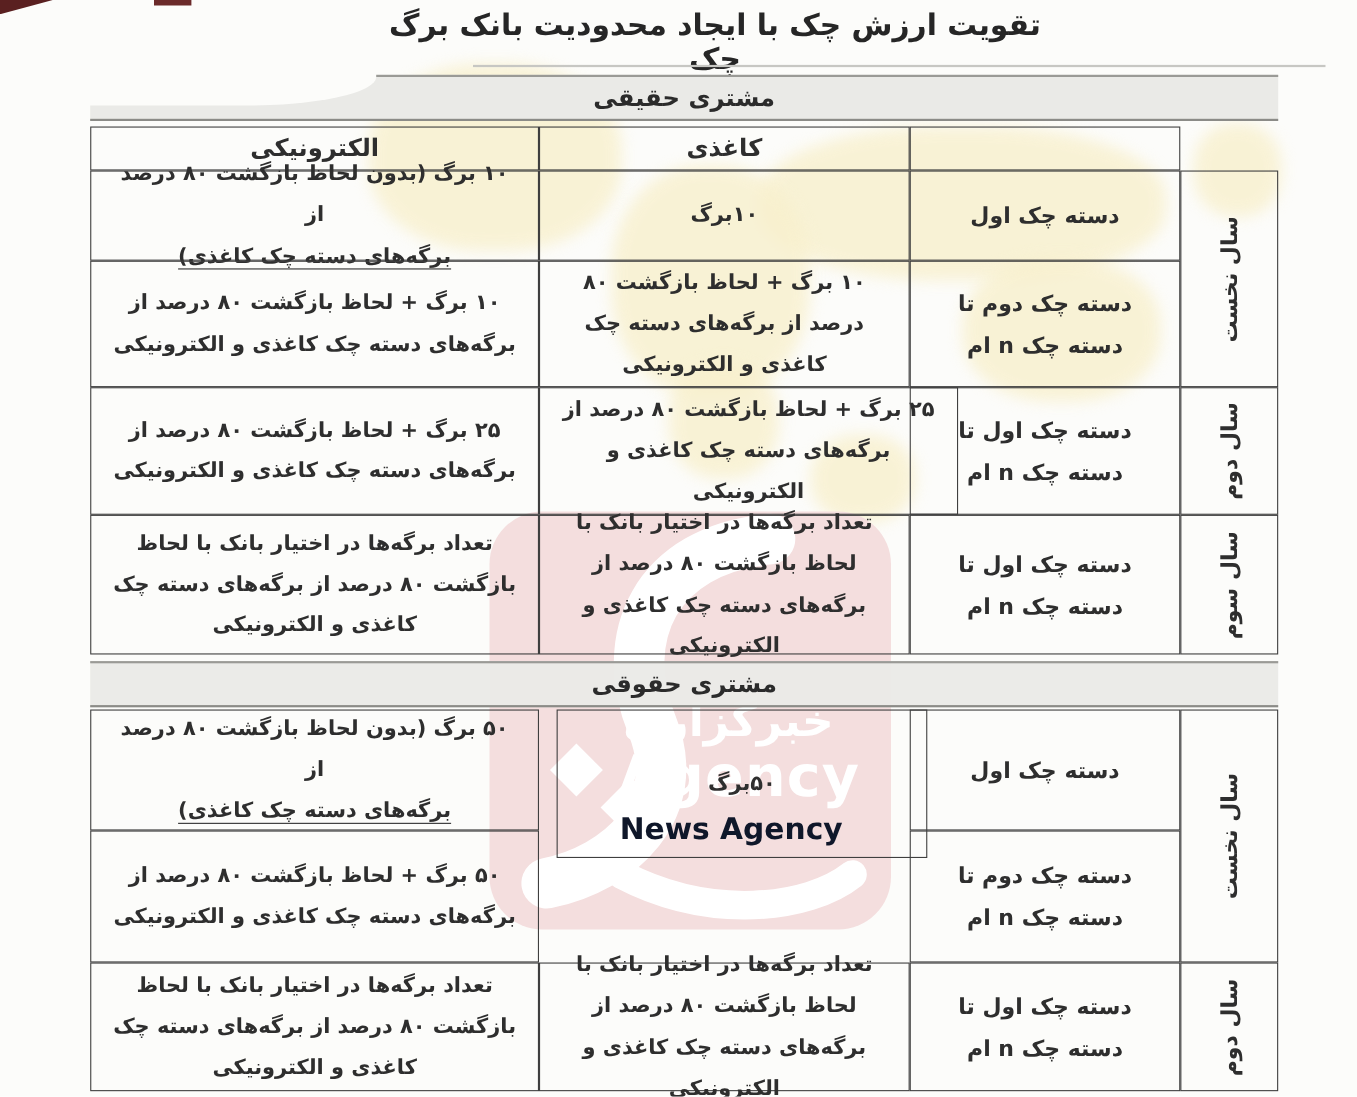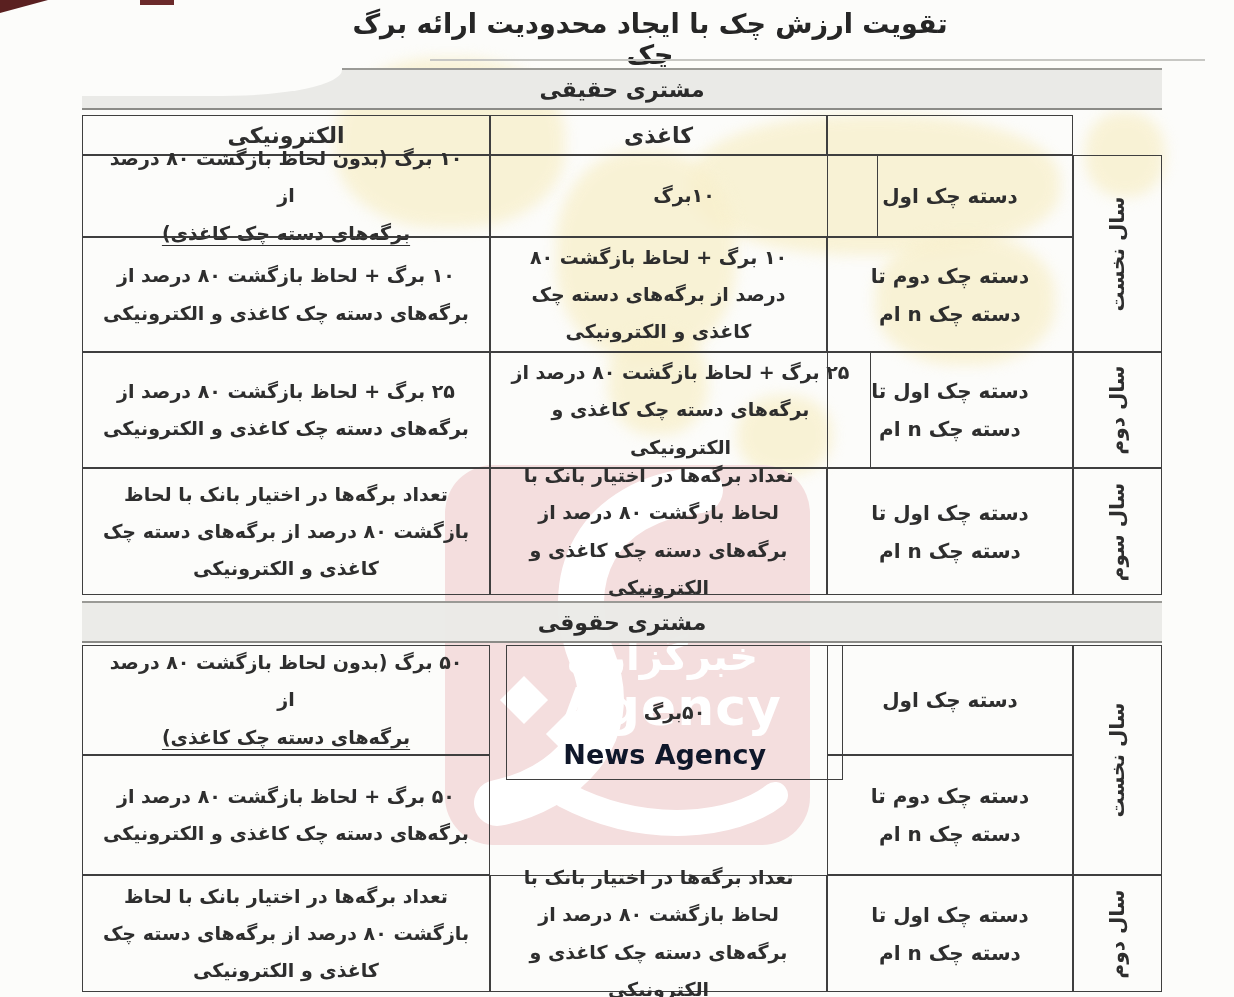--- a/index.html
+++ b/index.html
@@ -123,21 +123,21 @@
       <rect x="108" y="252" width="34" height="34" fill="#ffffff" transform="rotate(45 125 269)"></rect>
     </svg>
     <div class="wm-fa">خبرگزاری</div>
     <div class="wm-en">Agency</div>
     <div class="wm-sub">News Agency</div>
   </div>
 
   <div class="corner-mark"></div>
   <div class="corner-mark2"></div>
 
-  <div class="title">تقویت ارزش چک با ایجاد محدودیت ارائه برگ چک</div>
+  <div class="title">تقویت ارزش چک با ایجاد محدودیت بانک برگ چک</div>
 
   <div class="rule" style="left:430px;top:59px;width:775px;"></div>
 
   <div class="band" style="top:68px;">
     <div class="band-cover"></div>
     <span class="band-label">مشتری حقیقی</span>
   </div>
 
   <div class="tbl" style="left:82px;top:115px;width:1081px;height:480px;">
 
@@ -146,21 +146,21 @@
     </div>
     <div class="cell hdr" style="left:408px;top:0;width:337px;height:40px;">
       <span>کاغذی</span>
     </div>
     <div class="cell hdr" style="left:745px;top:0;width:246px;height:40px;"></div>
 
     <div class="cell body-cell" style="left:0;top:40px;width:408px;height:82px;">
       <span class="line">۱۰ برگ (بدون لحاظ بازگشت ۸۰ درصد از</span>
       <span class="line u">برگه‌های دسته چک کاغذی)</span>
     </div>
-    <div class="cell body-cell" style="left:408px;top:40px;width:388px;height:82px;">
+    <div class="cell body-cell" style="left:408px;top:40px;width:337px;height:82px;">
       <span>۱۰برگ</span>
     </div>
     <div class="cell batch-cell" style="left:745px;top:40px;width:246px;height:82px;">
       <span>دسته چک اول</span>
     </div>
 
     <div class="cell body-cell" style="left:0;top:122px;width:408px;height:115px;">
       <span>۱۰ برگ + لحاظ بازگشت ۸۰ درصد از برگه‌های دسته چک کاغذی و الکترونیکی</span>
     </div>
     <div class="cell body-cell" style="left:408px;top:122px;width:337px;height:115px;">

